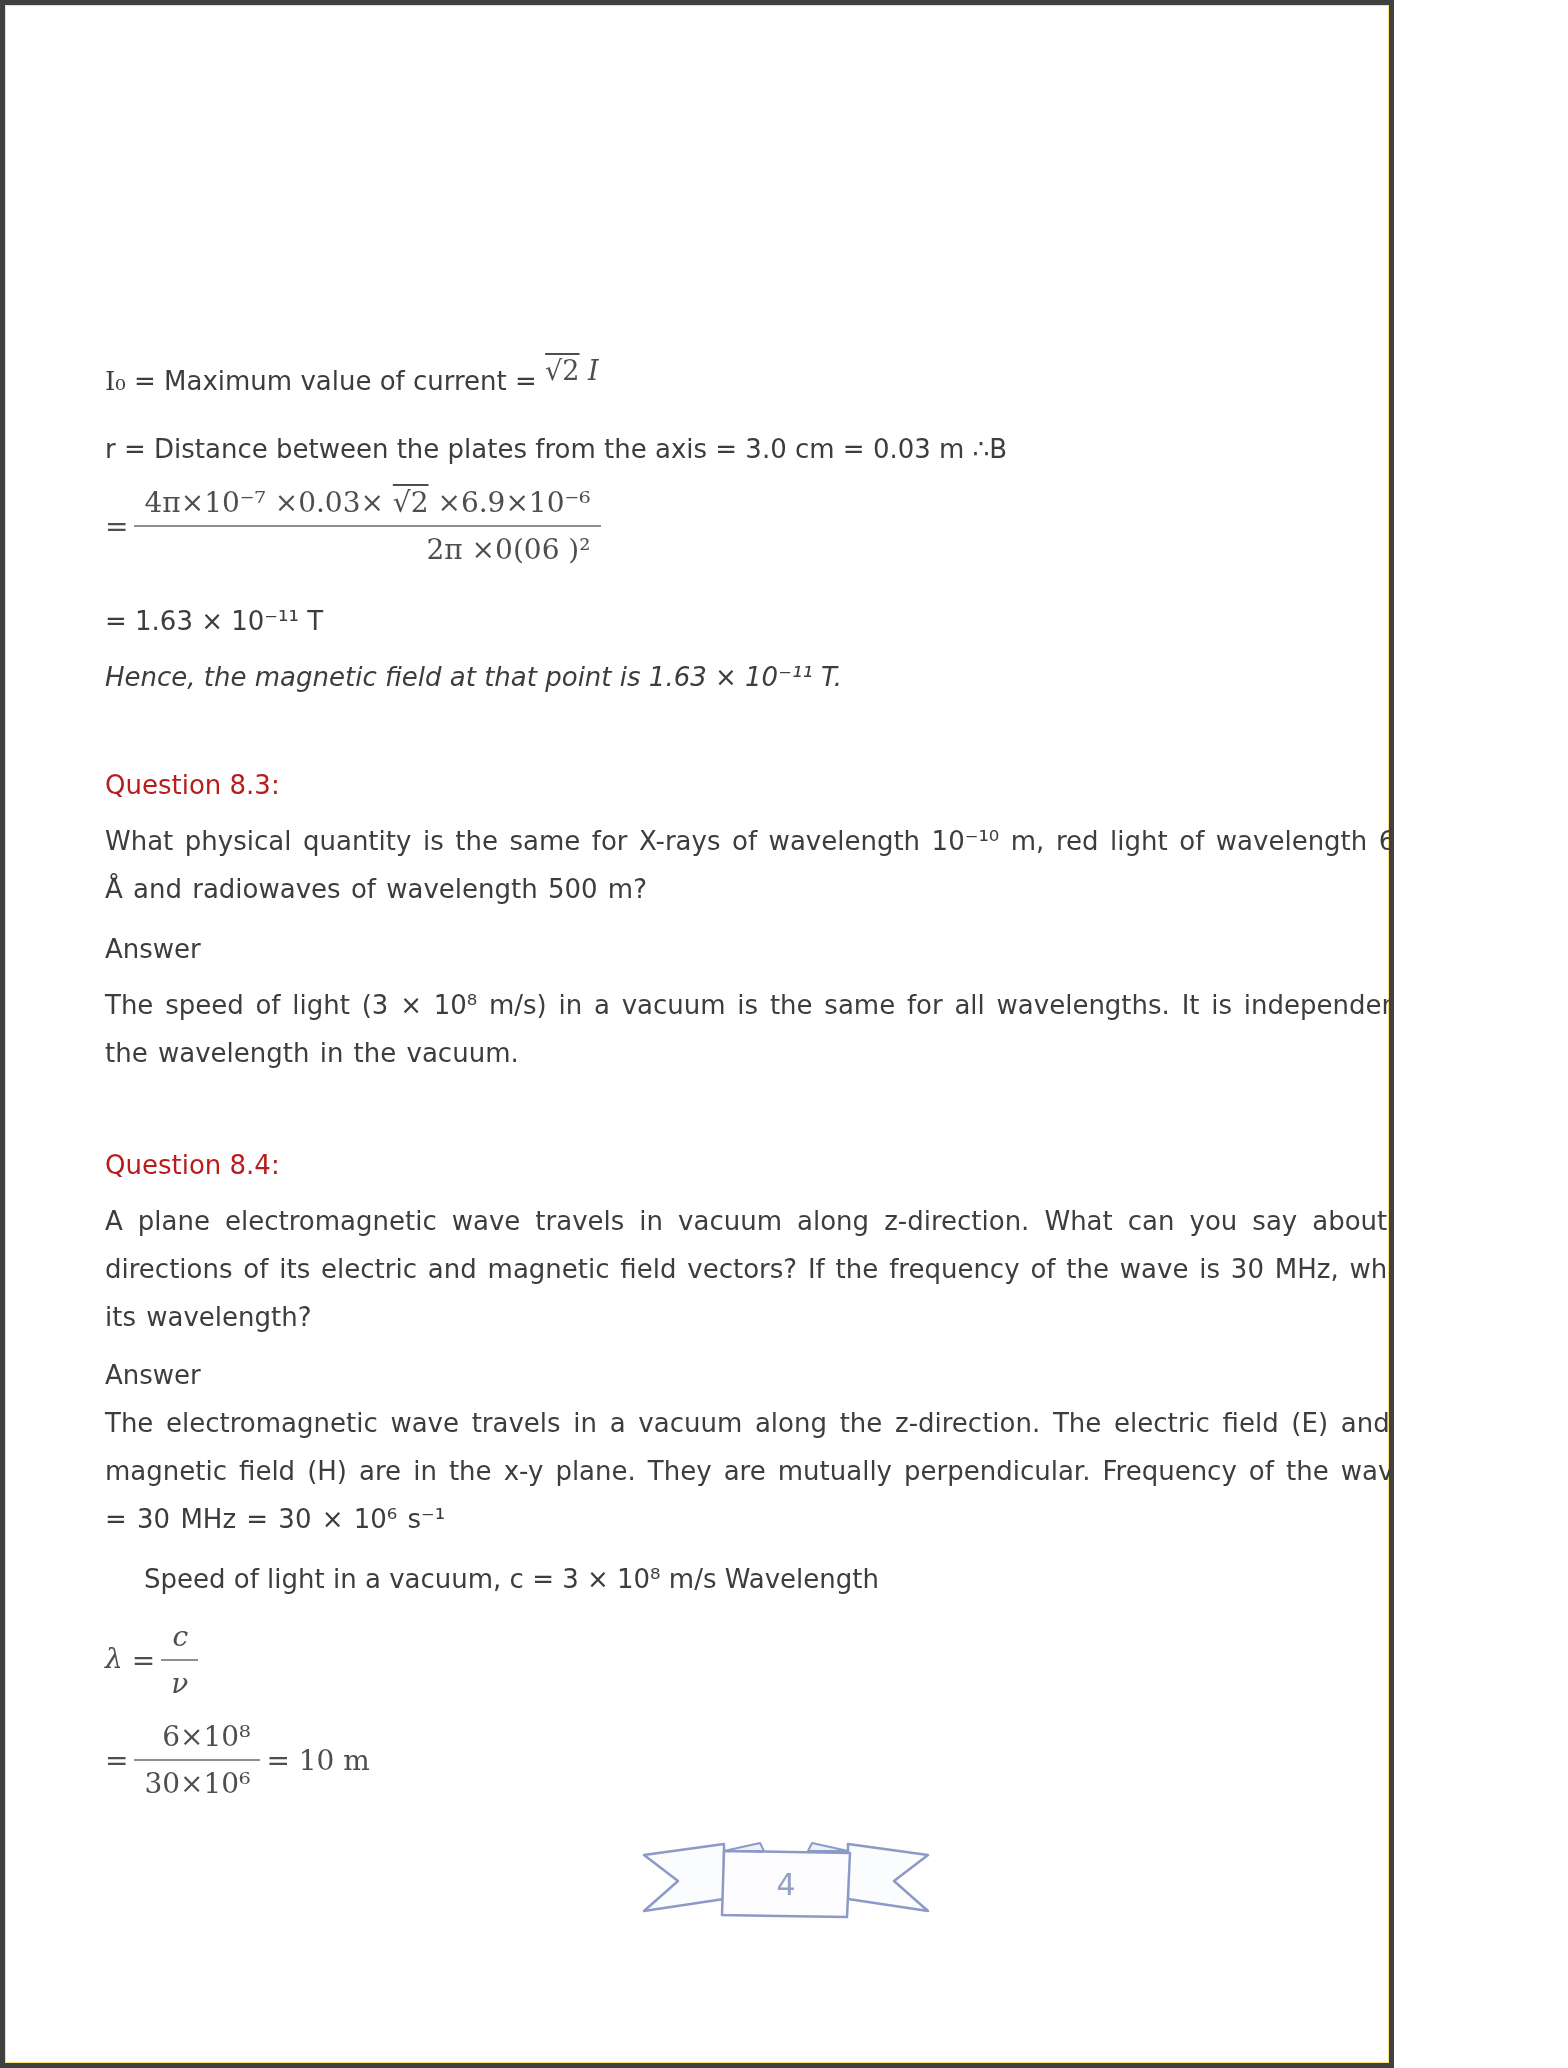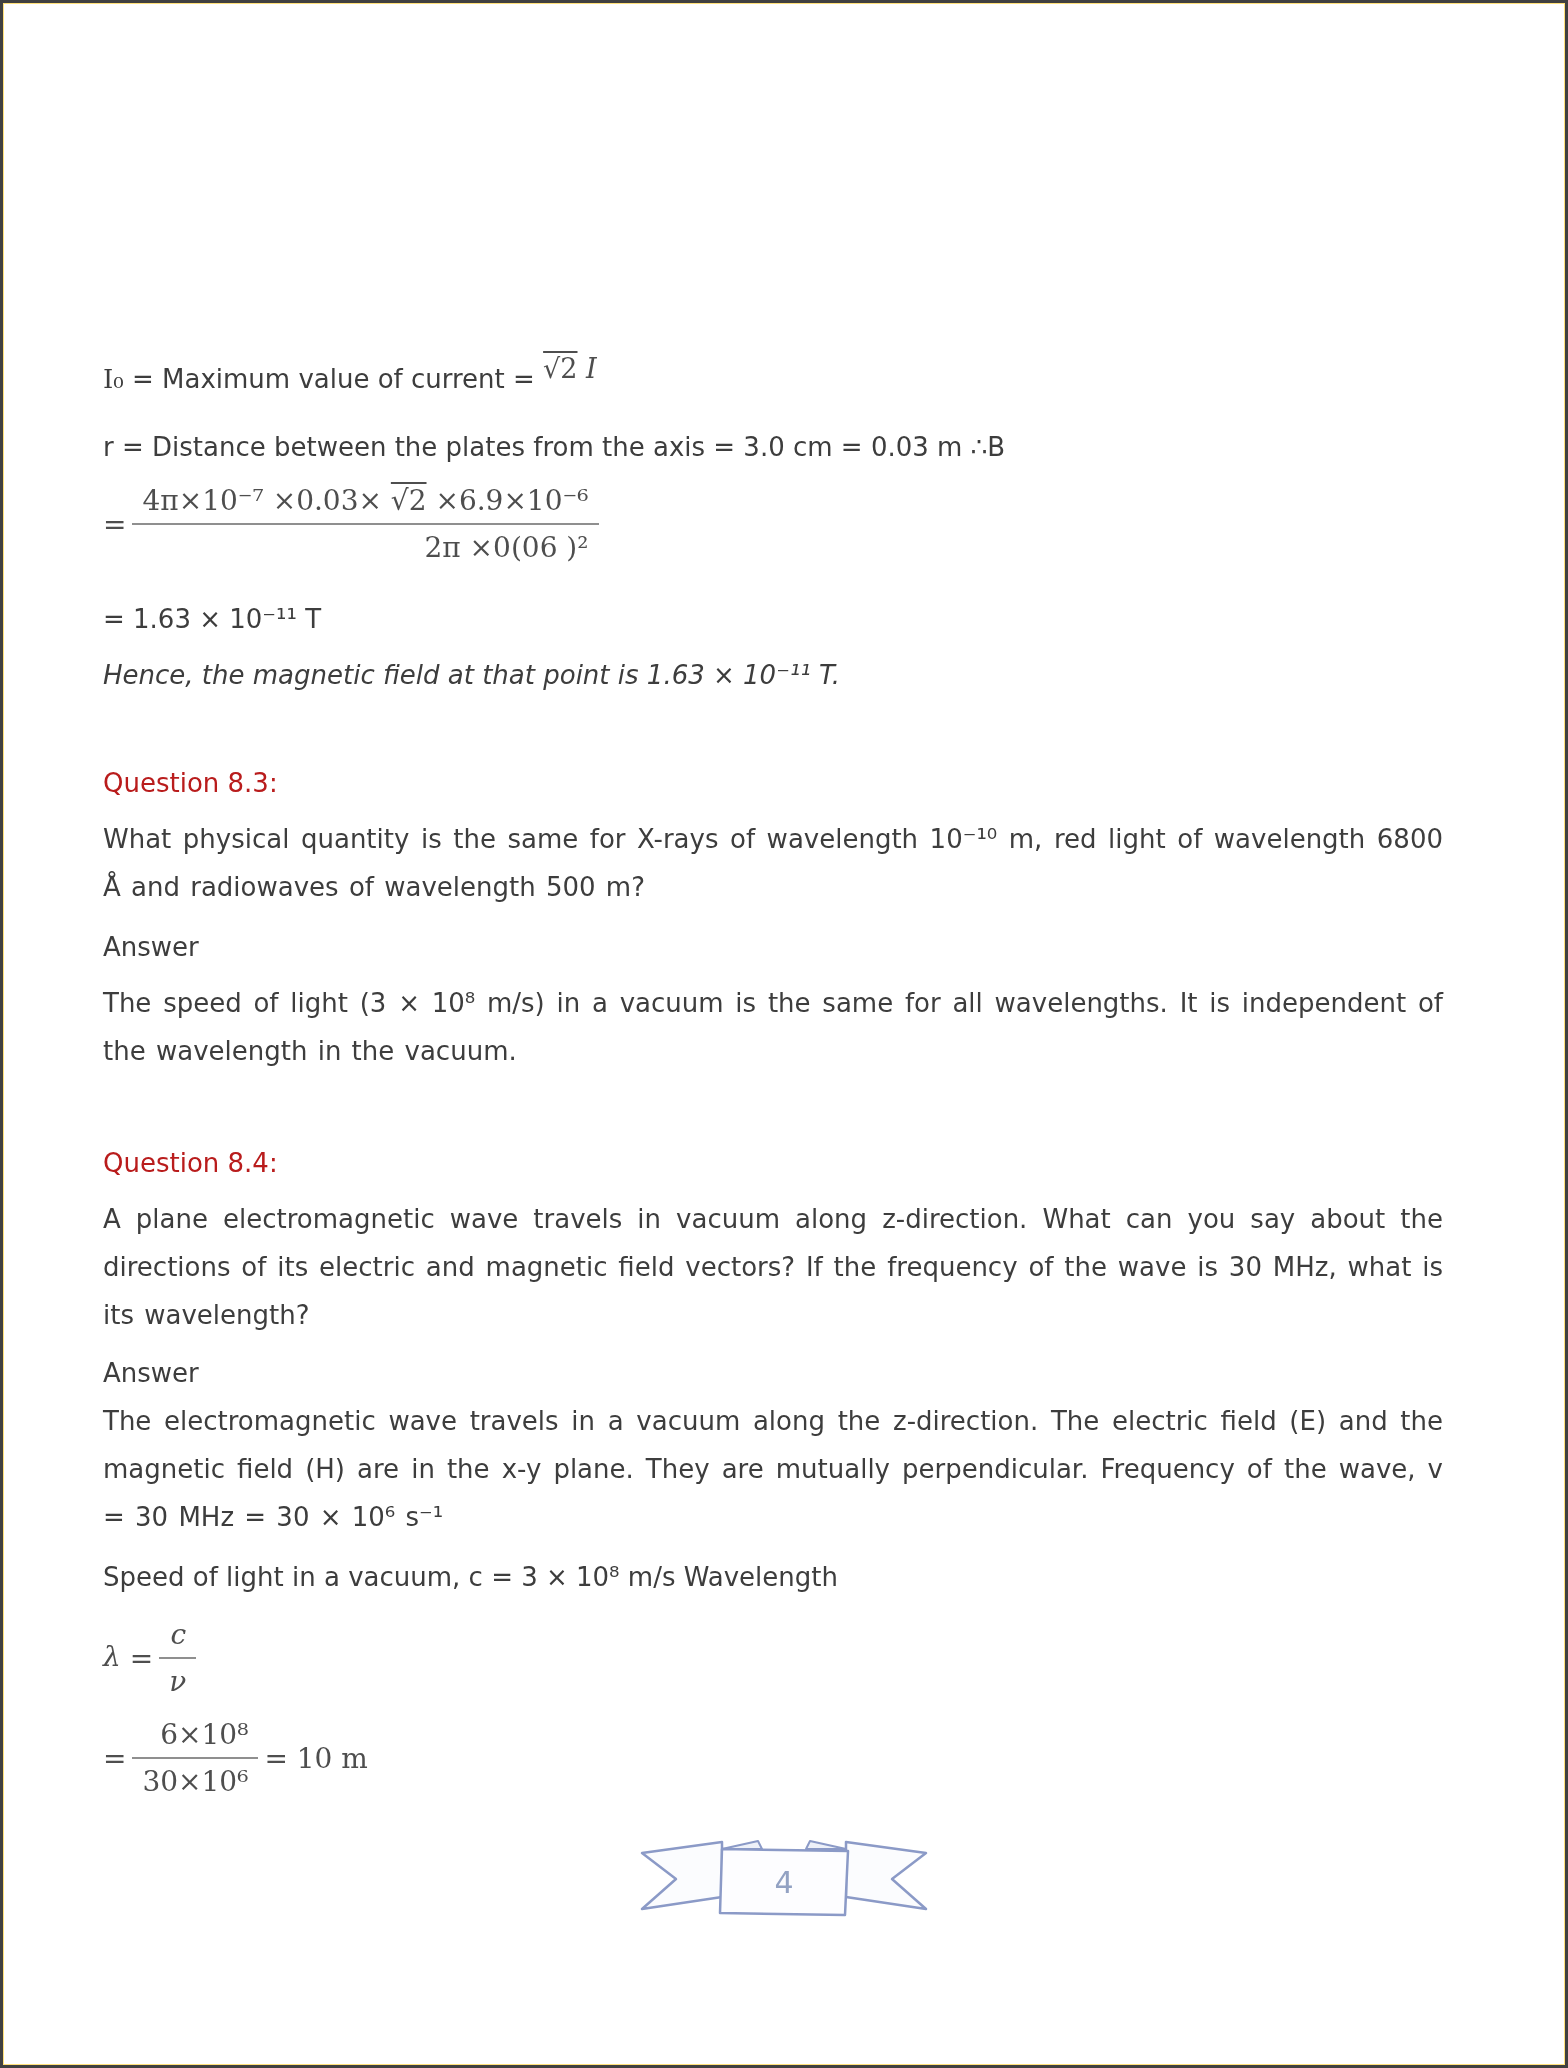--- a/index.html
+++ b/index.html
@@ -3,23 +3,23 @@
 <meta charset="utf-8">
 <style>
   html, body { margin: 0; padding: 0; }
   body {
     width: 1568px; height: 2068px;
     background: #ffffff;
     font-family: "DejaVu Sans", "Liberation Sans", sans-serif;
   }
   .page {
     position: relative;
-    width: 1568px; height: 2068px;
+    width: 1394px; height: 2068px;
     box-sizing: border-box;
-    border: 3px solid #404040;
+    border: 5px solid #404040;
     box-shadow: inset 0 0 0 1px #ffe07a;
     background: #ffffff;
     overflow: hidden;
   }
   .content {
     box-sizing: border-box;
     padding: 352px 120px 0 100px;
     width: 1560px;
   }
   .line, .para, .heading {
@@ -37,21 +37,21 @@
   .l-result    { margin-top: 28px; }
   .l-conclusion{ margin-top: 8px; font-style: italic; }
   .h-83        { margin-top: 60px; }
   .q-83        { margin-top: 8px; }
   .ans-83      { margin-top: 12px; }
   .a-83        { margin-top: 8px; }
   .h-84        { margin-top: 64px; }
   .q-84        { margin-top: 8px; }
   .ans-84      { margin-top: 10px; }
   .a-84        { margin-top: 0; }
-  .l-speed     { margin-top: 12px; }
+  .l-speed     { margin-top: 12px; margin-left: 39px; }
   .l-wave      { margin-top: 8px; }
   .lambda-formula { margin-top: 14px; }
   .calc-formula   { margin-top: 14px; }
 
   
   .math, .math-block {
     font-family: "DejaVu Serif", "Liberation Serif", serif;
     color: #4e4e4e;
   }
   .math-block { font-size: 28px; line-height: 1.25; }

